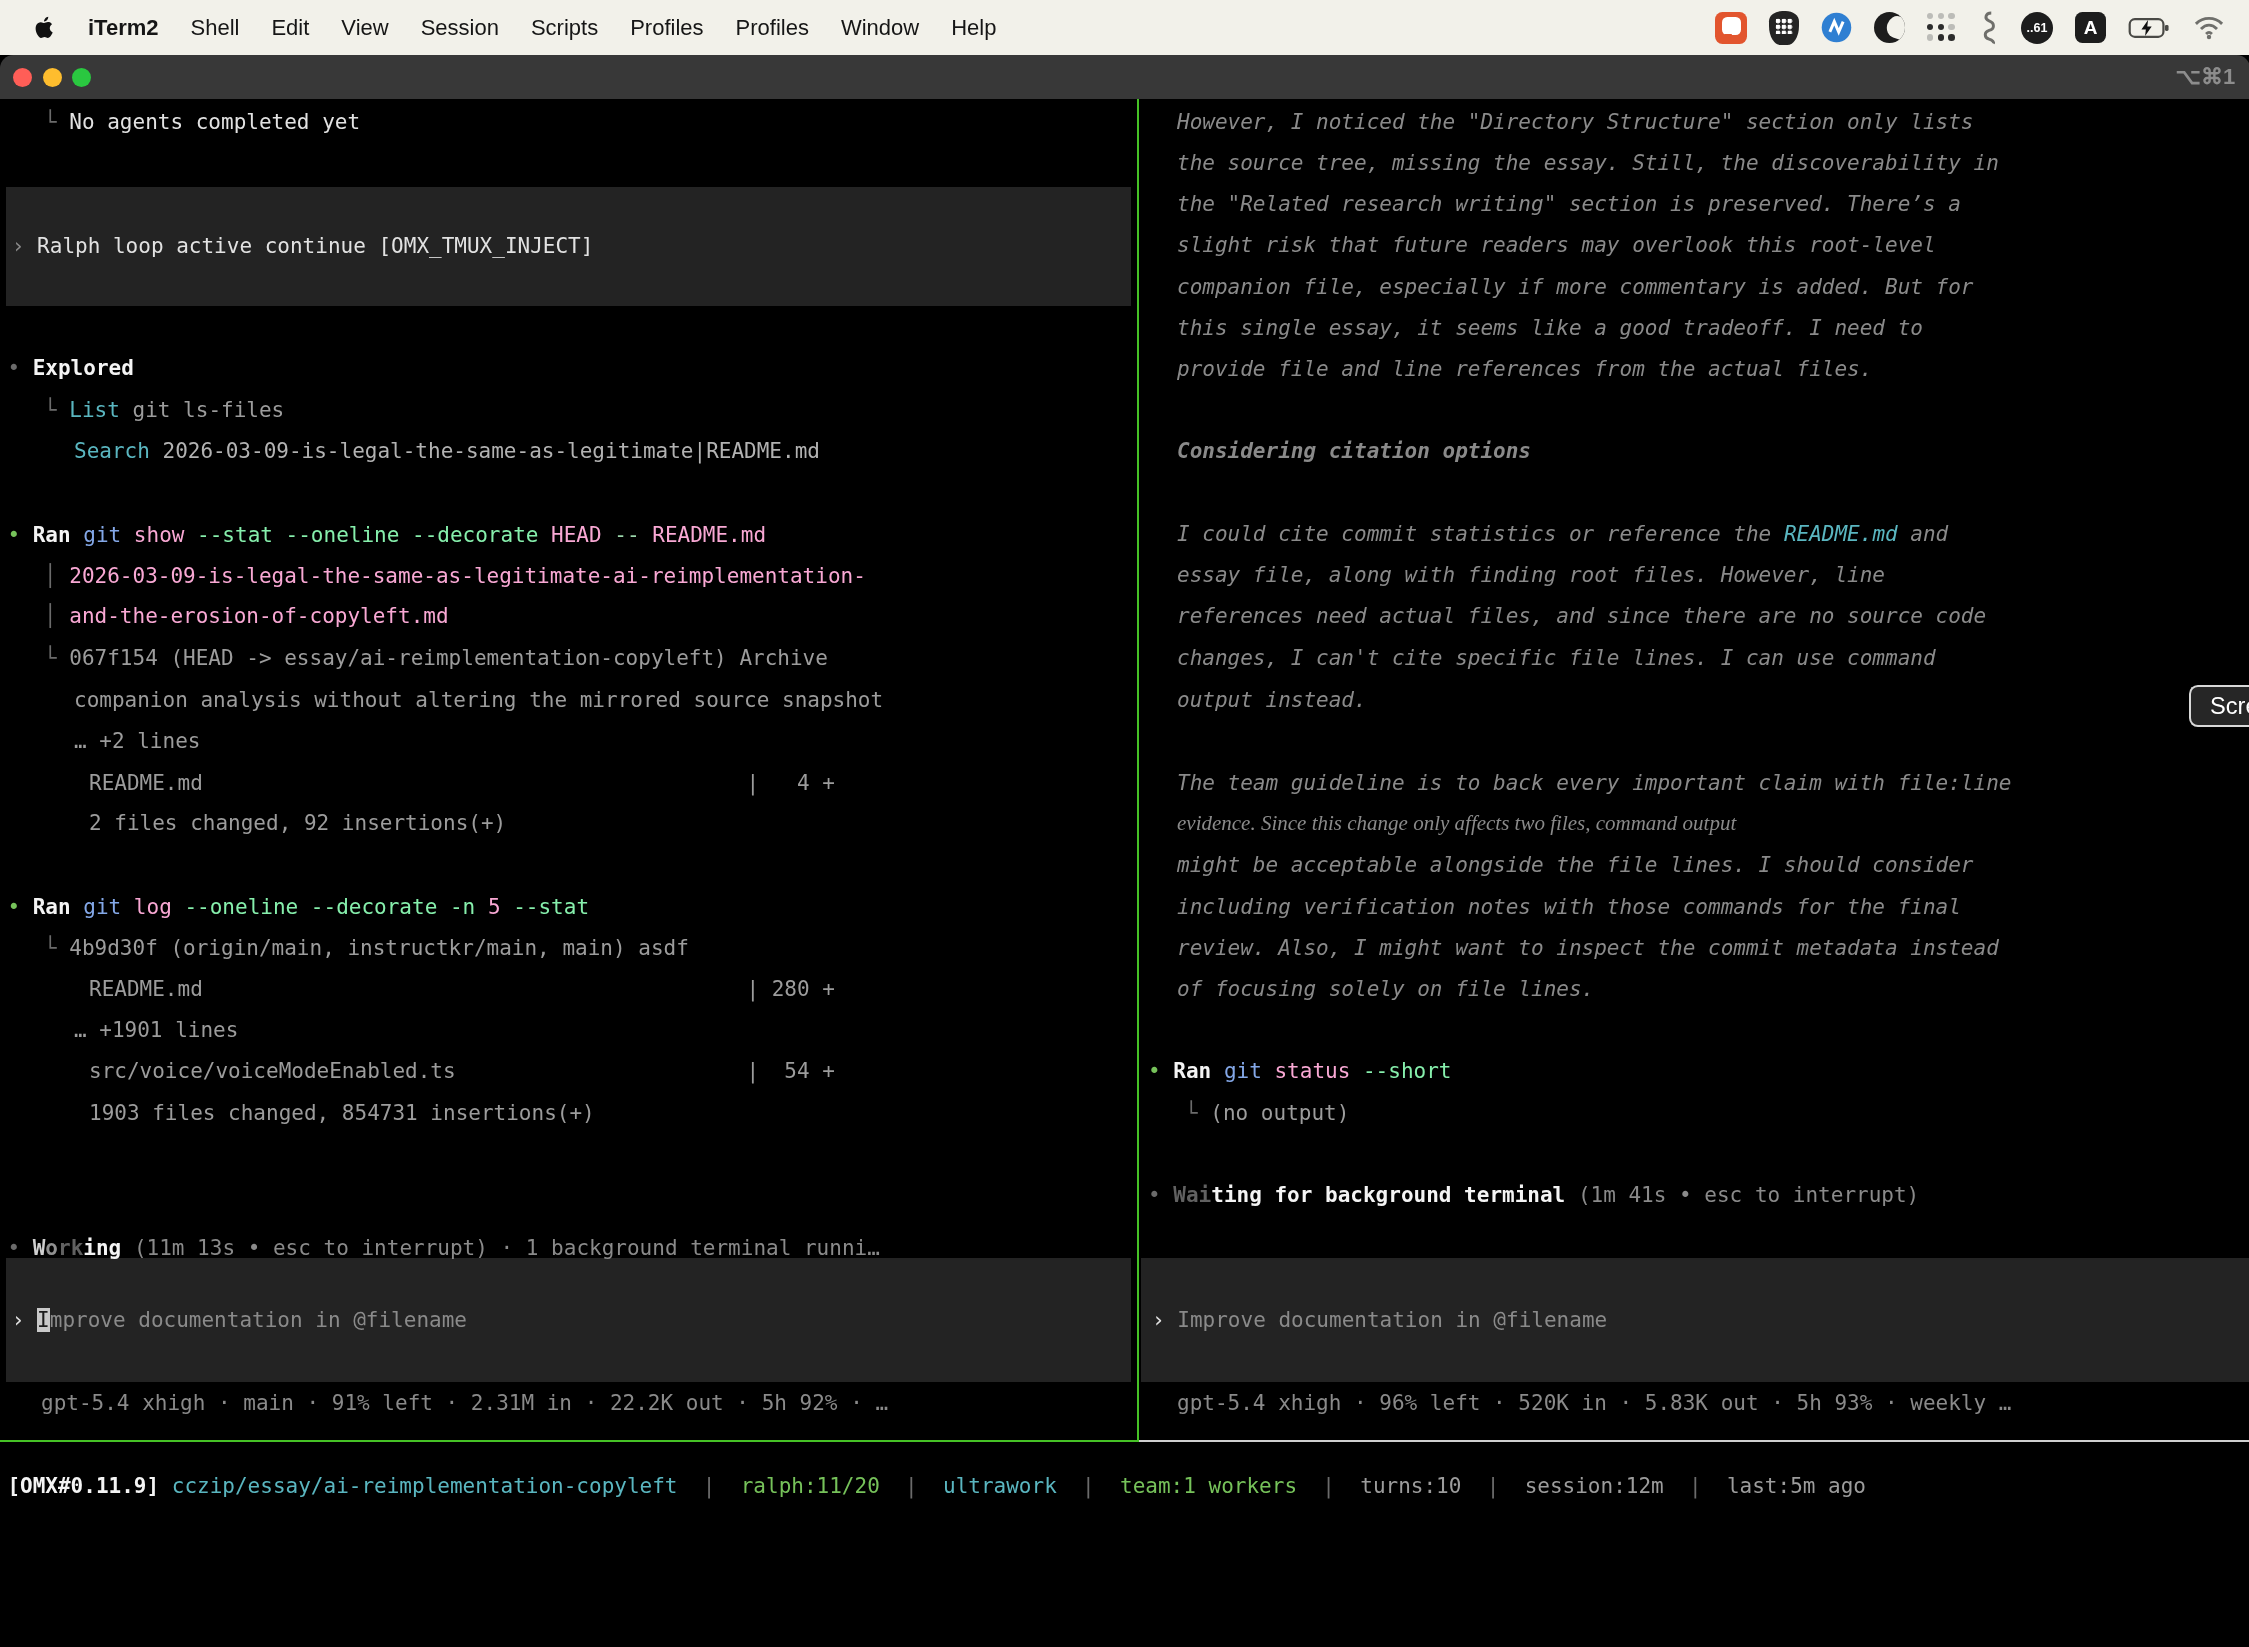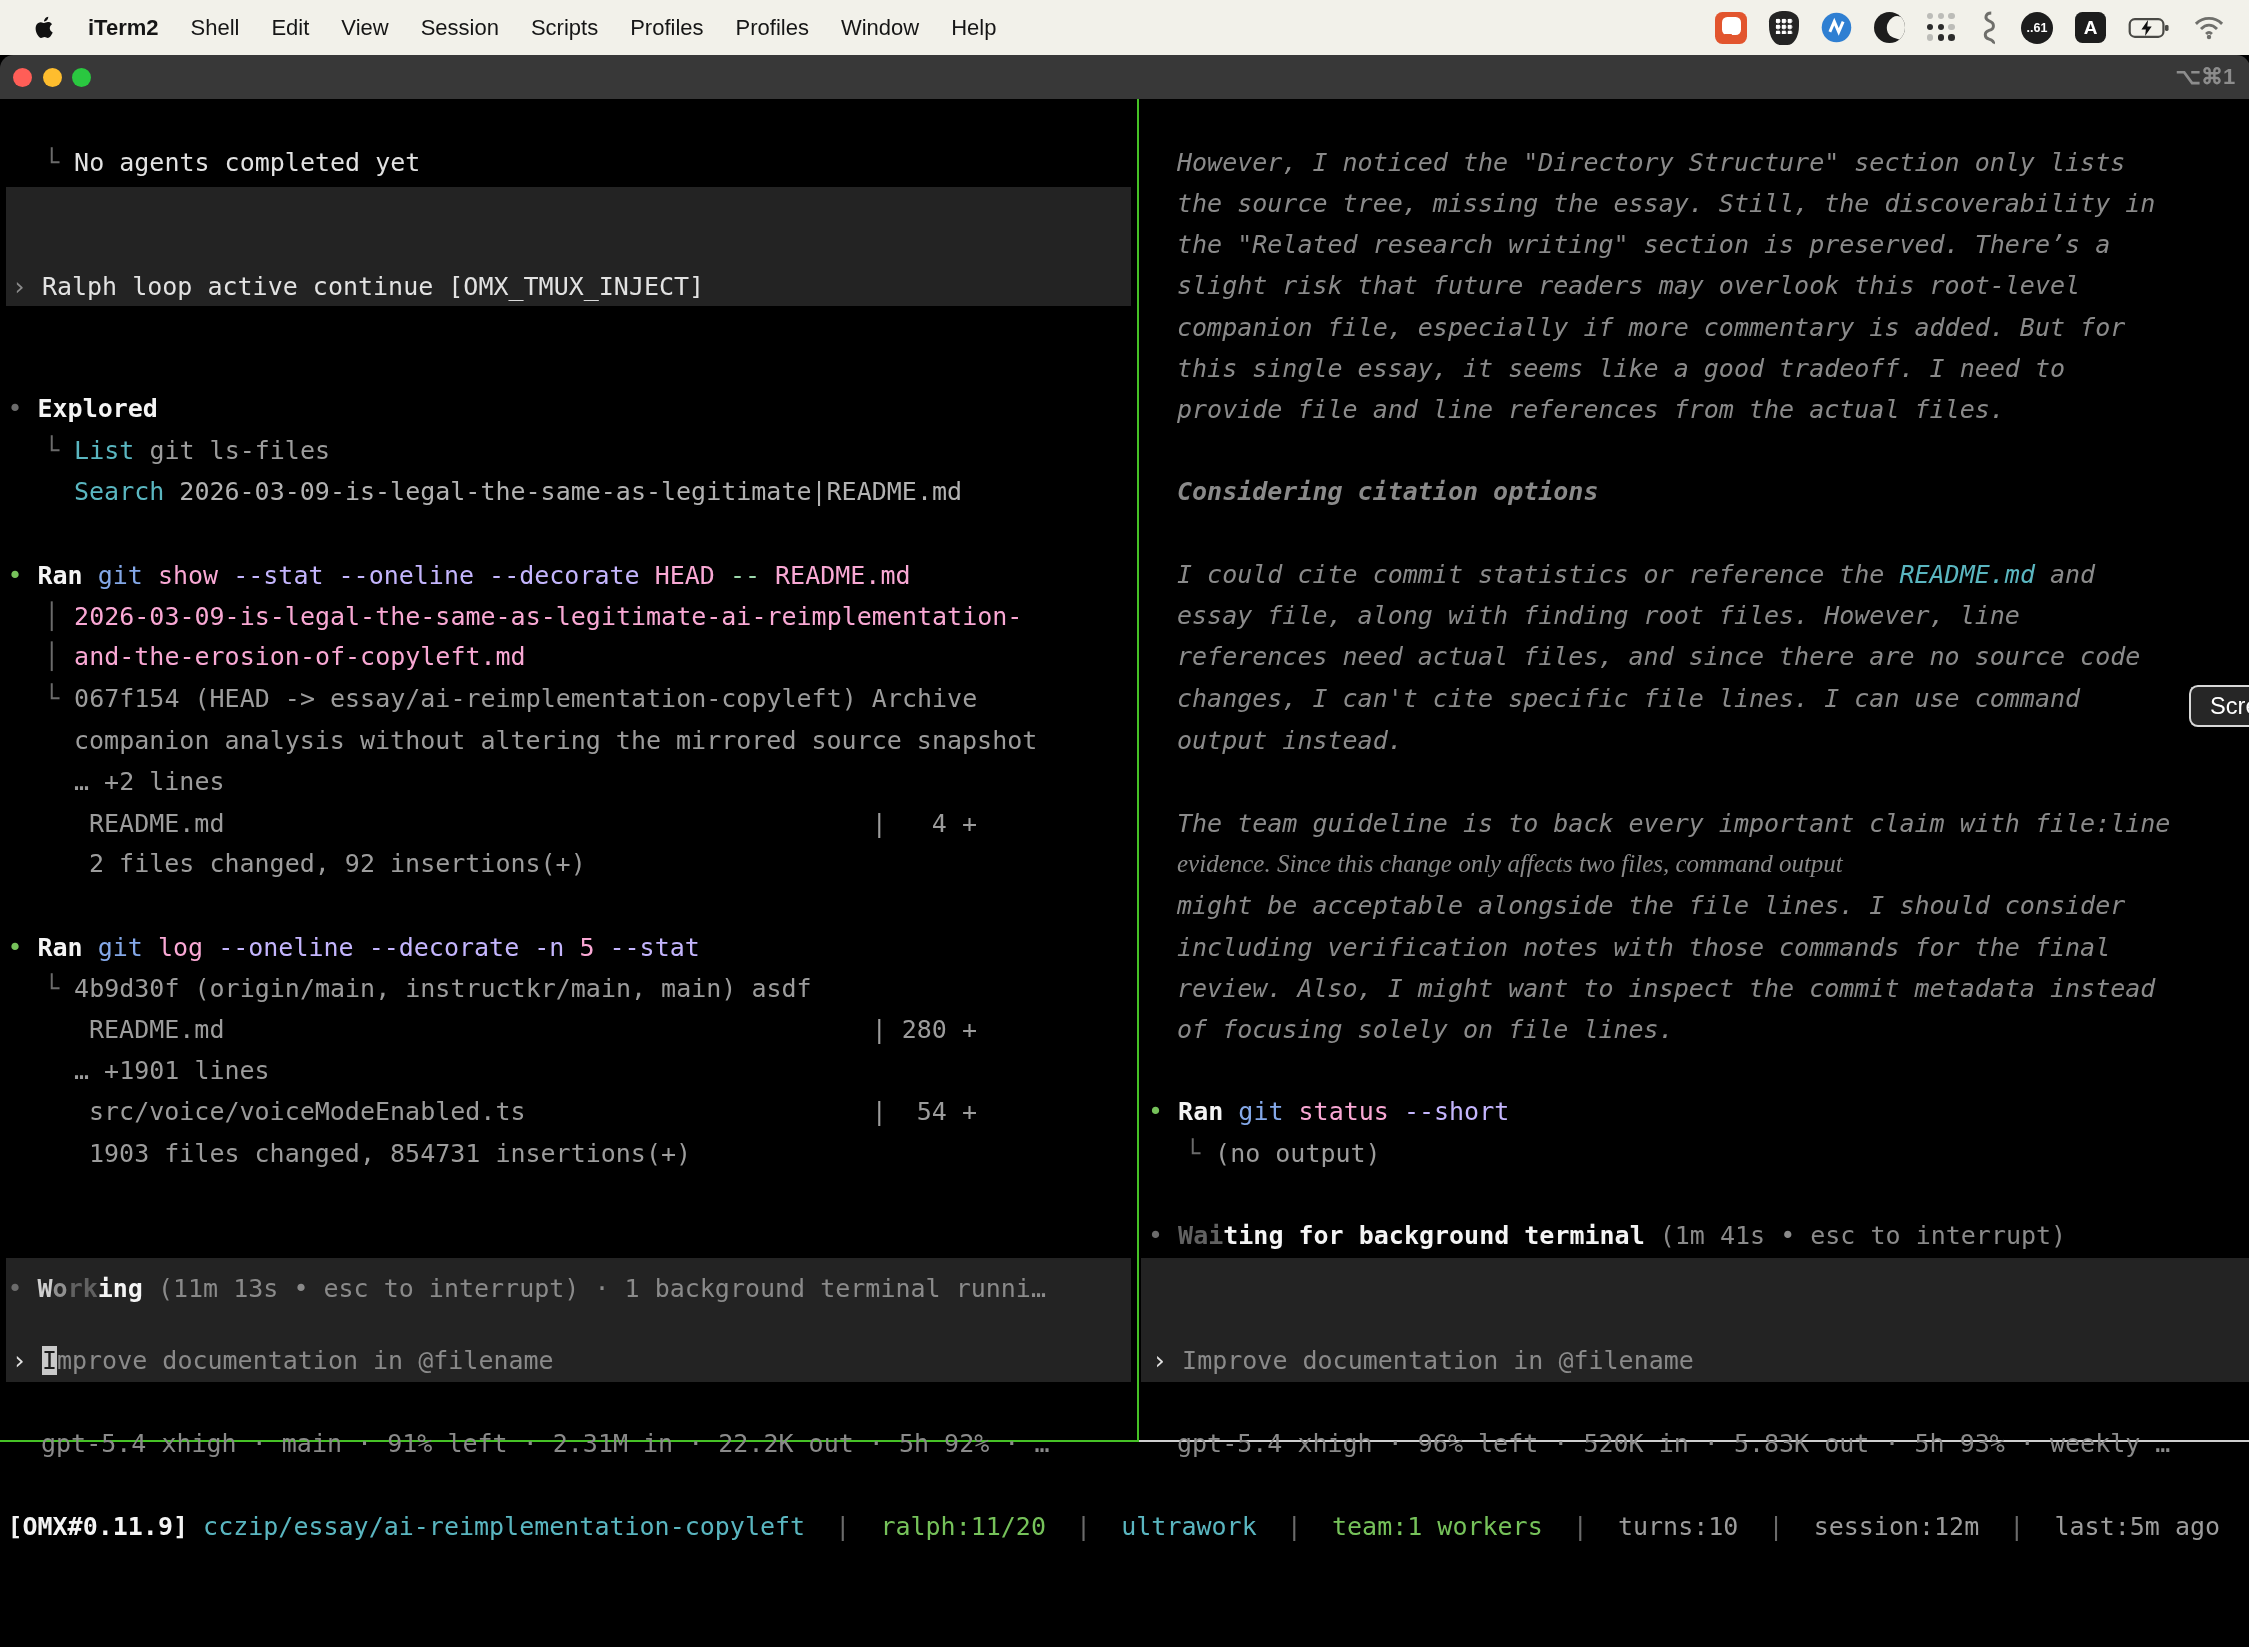--- a/index.html
+++ b/index.html
@@ -36,25 +36,25 @@
   #win-title{position:absolute;left:0;right:0;text-align:center;color:#b5b5b5;font-family:"Liberation Sans",sans-serif;font-size:22px;font-weight:700;}
   #win-shortcut{position:absolute;right:14.8px;color:#8d8d8d;font-family:"Liberation Sans",sans-serif;font-size:22px;font-weight:700;}
 
   
   #term{position:absolute;left:0;top:99px;width:2250px;height:1549px;background:#000;}
   .pane-box{position:absolute;background:#232323;}
   #divider-v{position:absolute;left:1137px;top:0px;width:2.2px;height:1343px;background:#46c226;}
   #border-bottom-left{position:absolute;left:0;top:1341px;width:1137px;height:2.2px;background:#46c226;}
   #border-bottom-right{position:absolute;left:1139px;top:1341px;width:1111px;height:2.2px;background:#cfcfcf;}
 
-  .tline{position:absolute;font-size:25px;line-height:35px;white-space:pre;color:#9c9c9c;margin-top:40px;}
+  .tline{position:absolute;font-size:21px;line-height:35px;white-space:pre;color:#9c9c9c;}
   .w{color:#e2e2e2;}  .bw{color:#f4f4f4;}
   .g{color:#9c9c9c;}  .g2{color:#8a8a8a;} .g3{color:#b2b2b2;} .gd{color:#6b6b6b;}
   .t{color:#5ab6c0;}  .b{color:#84a8e8;}  .lv{color:#f9a8d4;}
-  .r{color:#c4b5fd;}  .mint{color:#9cd8ac;} .grn{color:#76c25a;}
+  .r{color:#86efac;}  .mint{color:#9cd8ac;} .grn{color:#76c25a;}
   .sh1{color:#cfcfcf;} .sh2{color:#909090;} .sh3{color:#616161;}
   .bld{font-weight:700;} .it{font-style:italic;}
   .cur{background:#c9c9c9;color:#1c1c1c;}
 
   
   #notif{position:absolute;left:2189px;top:586px;width:61px;height:38px;background:#262626;border:2.2px solid #d8d8d8;border-right:none;border-radius:8.9px 0 0 8.9px;color:#fff;font-family:"Liberation Sans",sans-serif;font-size:23.6px;display:flex;align-items:center;padding-left:19px;overflow:hidden;white-space:nowrap;}
 
   
   #tmuxbar{position:absolute;left:5.9px;top:1490px;width:2238px;height:44px;background:#56b83c;border-radius:5.9px;color:#12230a;font-size:27px;display:flex;align-items:center;}
   #tmux-left{padding-left:7.4px;}

